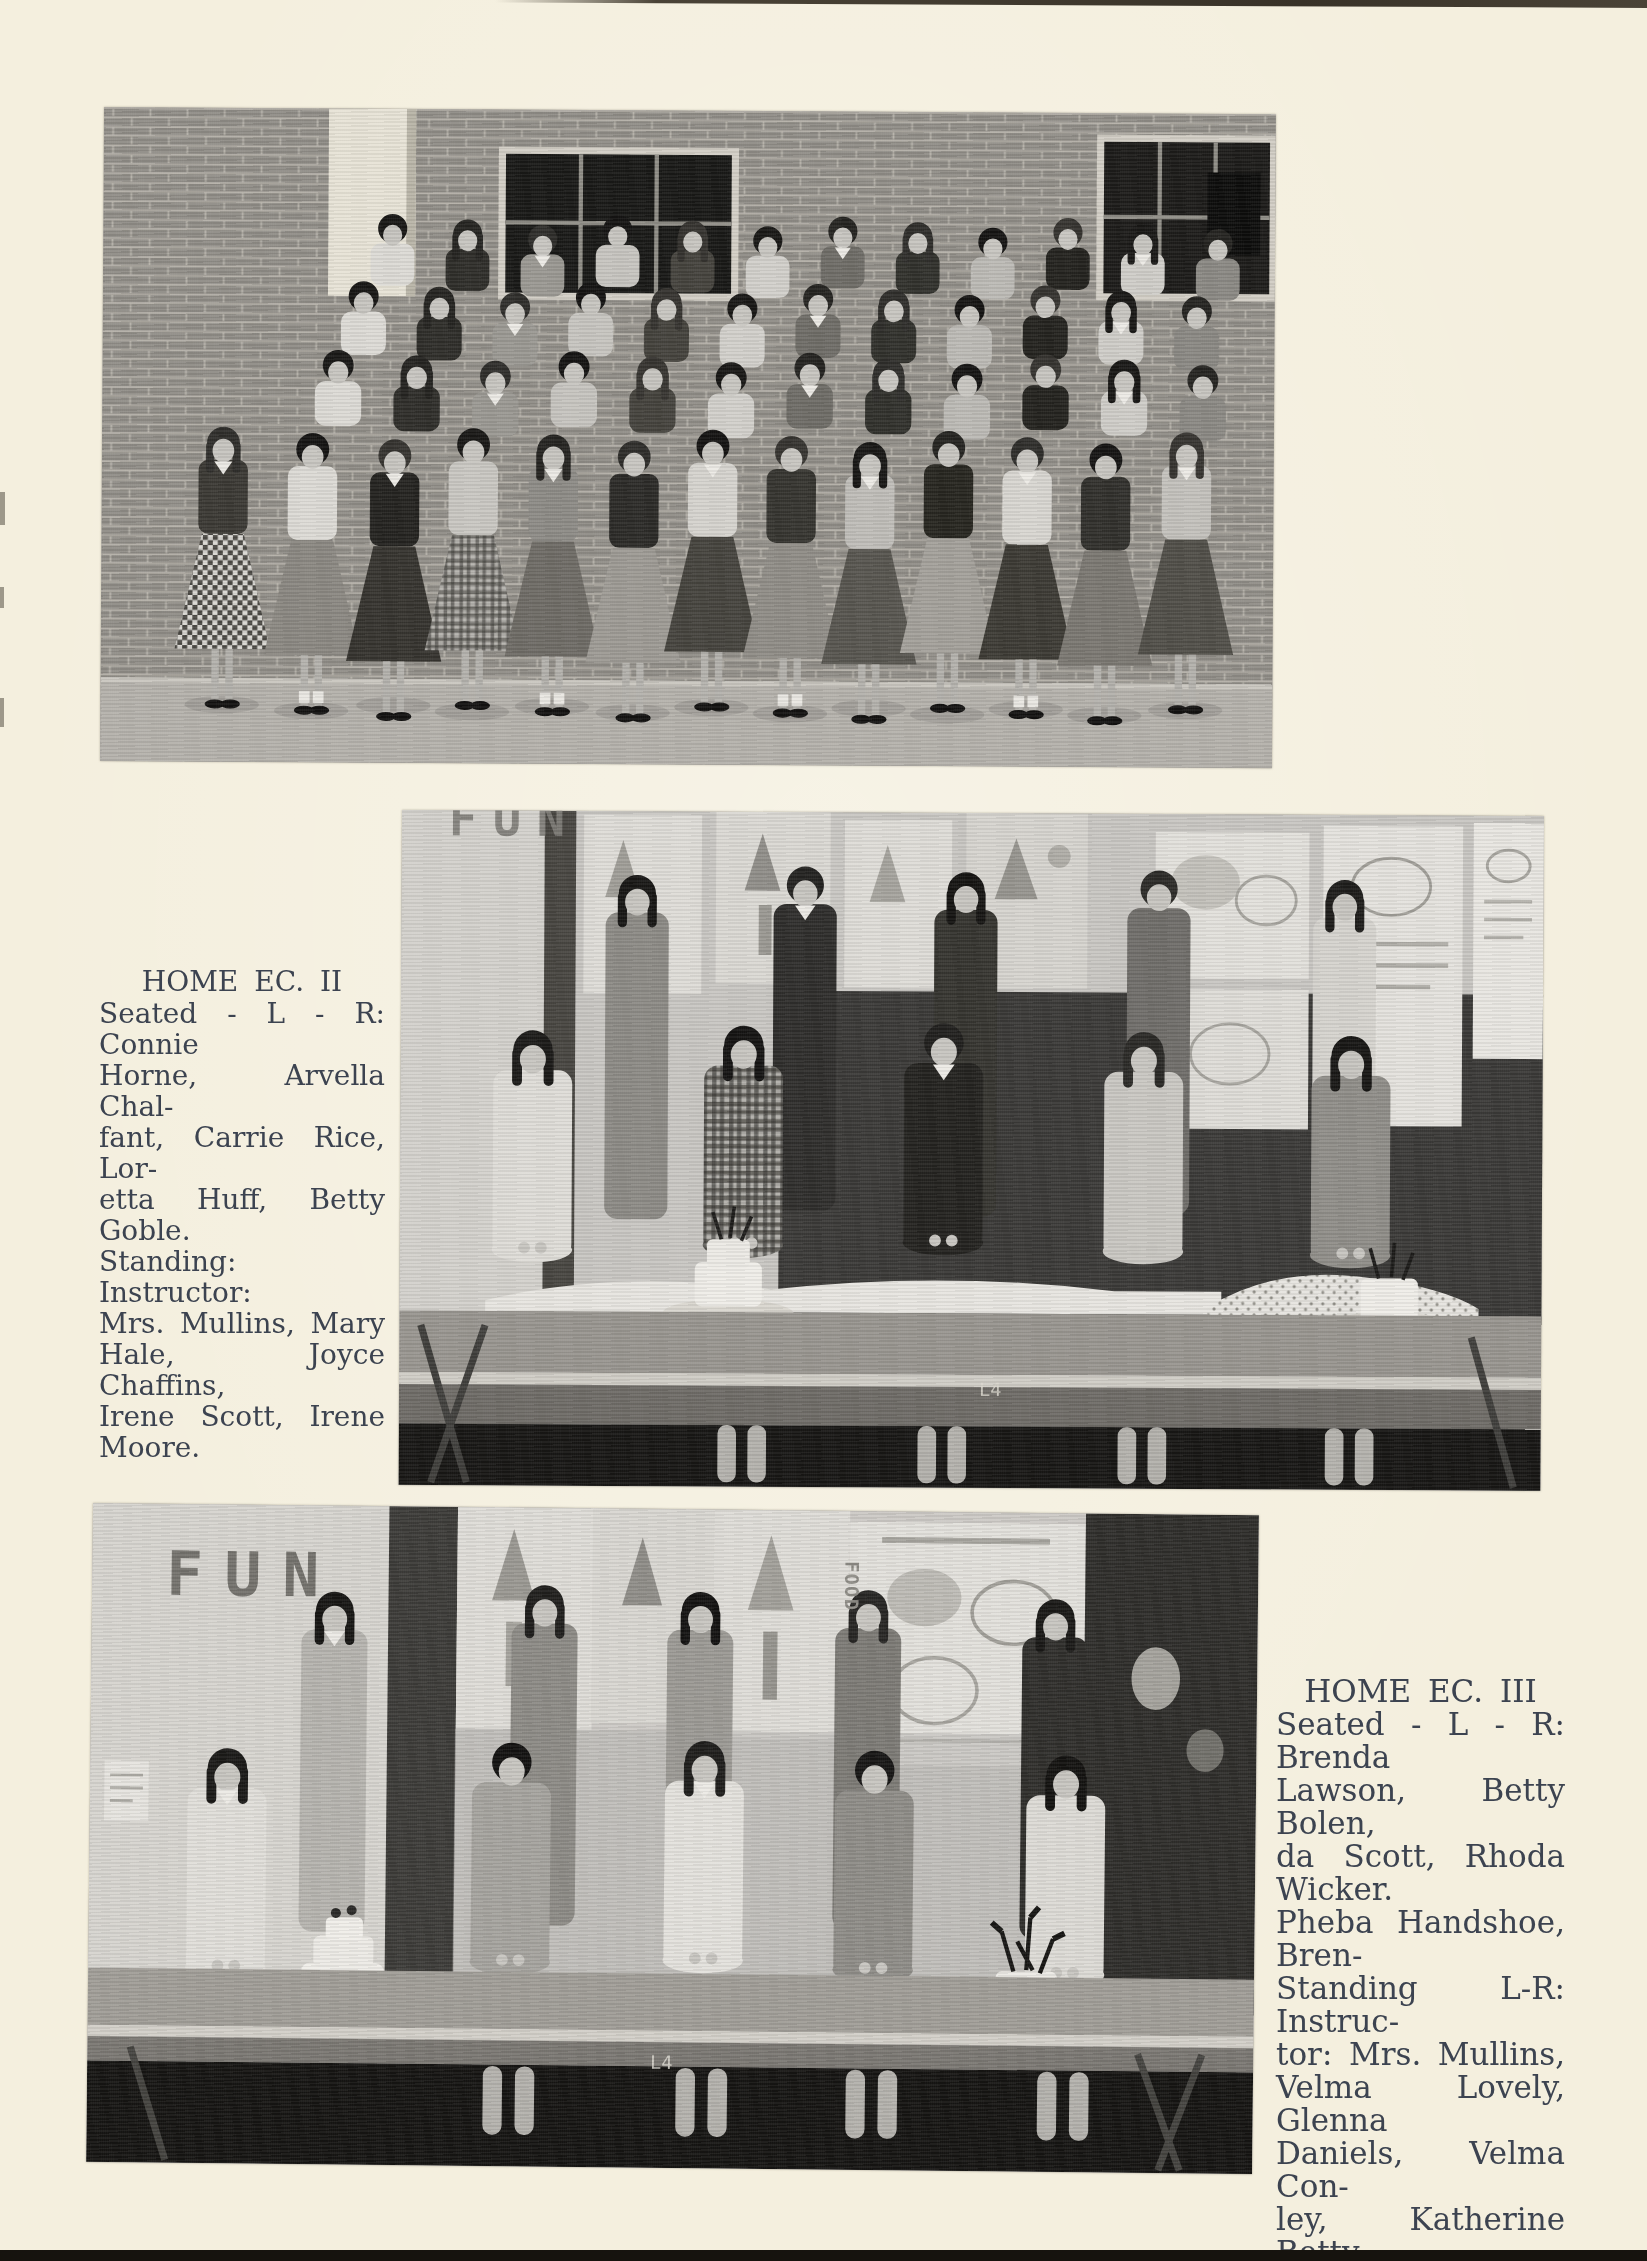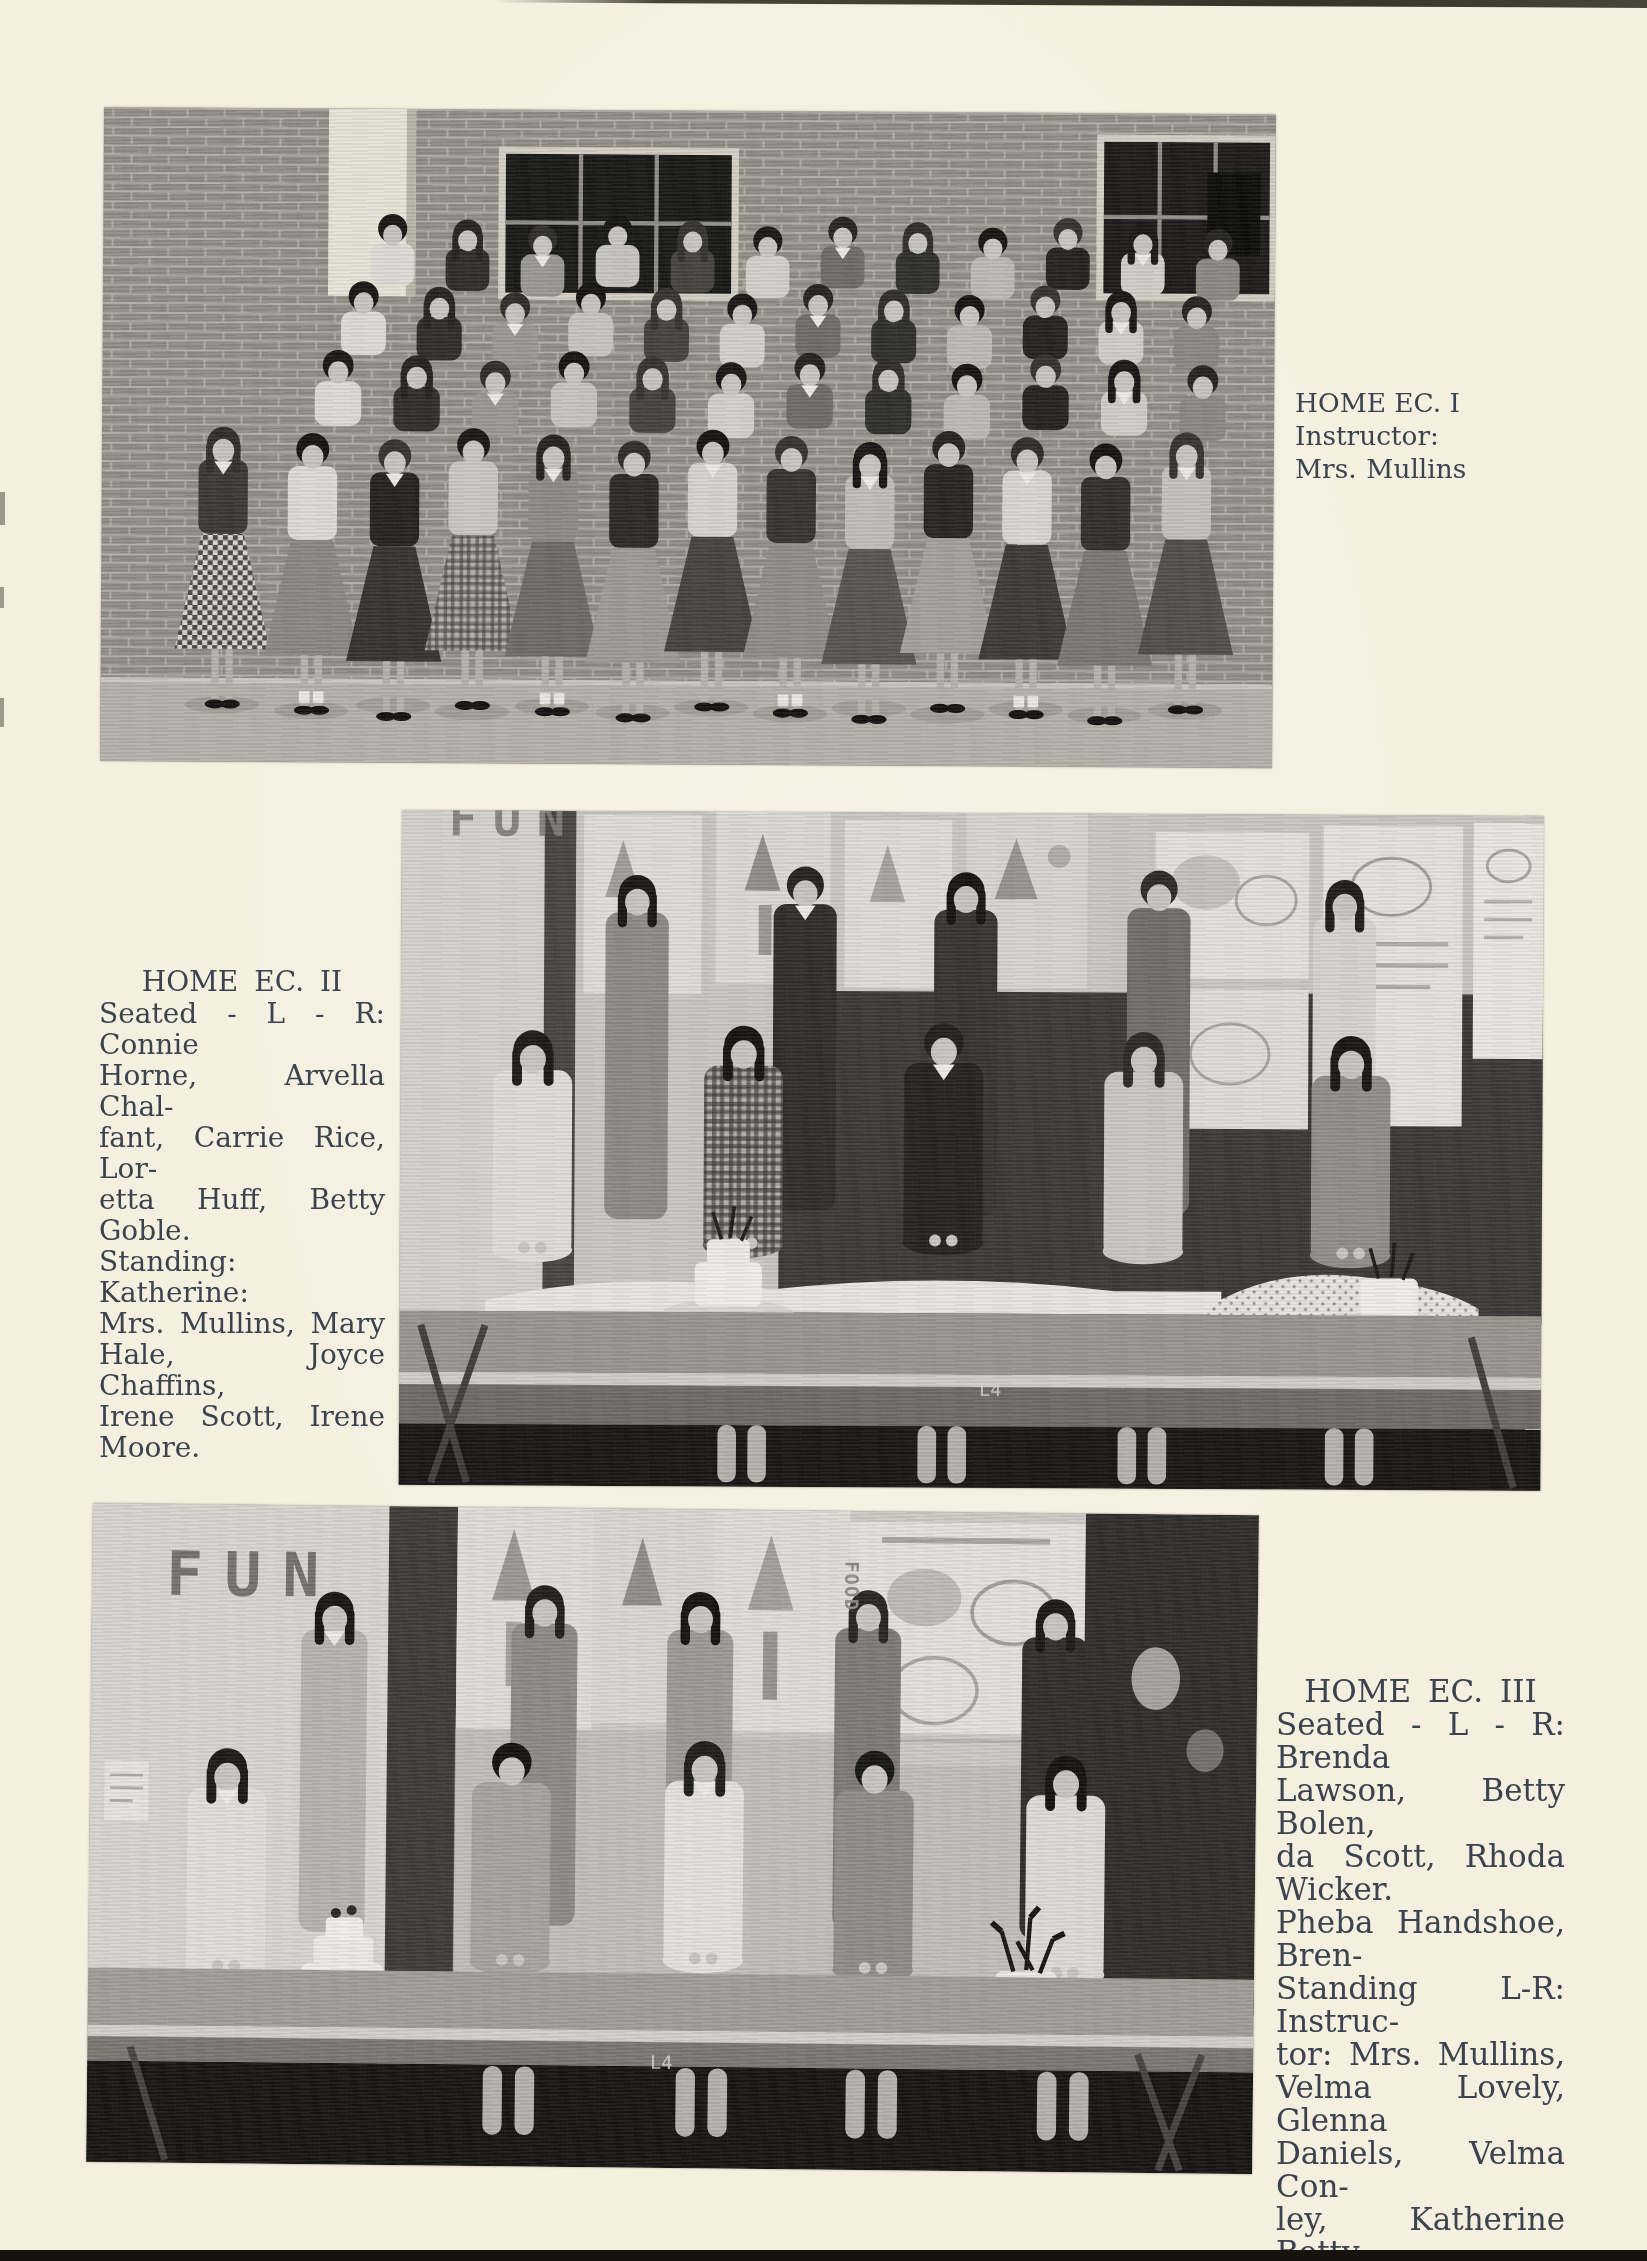--- a/index.html
+++ b/index.html
@@ -471,27 +471,20 @@
             <circle cx="0" cy="-2.76" r="23" fill="#35332f"></circle>
             <rect x="-24.150000000000002" y="-4.6000000000000005" width="11.5" height="43.699999999999996" rx="5.75" fill="#35332f"></rect>
             <rect x="12.65" y="-4.6000000000000005" width="11.5" height="43.699999999999996" rx="5.75" fill="#35332f"></rect>
             <ellipse cx="0" cy="7.82" rx="15.180000000000001" ry="16.56" fill="#c7c5c0"></ellipse>
             <path d="M-12.649999999999999,22.7 h25.299999999999997 l-12.649999999999999,18.4 z" fill="#eceae5"></path>
           </g>
 </svg>
       </div>
   </figure>
 
-  <div class="caption" id="caption1">
-    <div class="cap-title">HOME EC. I</div>
-    <div class="cap-lines">
-        <div class="cap-line">Instructor:</div>
-        <div class="cap-line">Mrs. Mullins</div>
-      </div>
-  </div>
 
   <figure class="photo" id="photo2" style="margin:0">
     <div id="p2scene">
         <svg viewBox="0 0 1598 944" width="1142" height="675" xmlns="http://www.w3.org/2000/svg">
 <defs>
  <pattern id="plaid2" width="24" height="24" patternUnits="userSpaceOnUse">
    <rect width="24" height="24" fill="#b0aea9"></rect>
    <path d="M0 7 H24 M0 18 H24" stroke="#4a4843" stroke-width="6" opacity=".75"></path>
    <path d="M7 0 V24 M18 0 V24" stroke="#34332f" stroke-width="6" opacity=".6"></path>
  </pattern>
@@ -631,21 +624,21 @@
     <div class="table-mark" id="tm2">L4</div>
   </figure>
 
   <div class="caption" id="caption2">
     <div class="cap-title">HOME EC. II</div>
     <div class="cap-lines">
         <div class="cap-line">Seated - L - R: Connie</div>
         <div class="cap-line">Horne, Arvella Chal-</div>
         <div class="cap-line">fant, Carrie Rice, Lor-</div>
         <div class="cap-line">etta Huff, Betty Goble.</div>
-        <div class="cap-line">Standing: Katherine:</div>
+        <div class="cap-line">Standing: Instructor:</div>
         <div class="cap-line">Mrs. Mullins, Mary</div>
         <div class="cap-line">Hale, Joyce Chaffins,</div>
         <div class="cap-line">Irene Scott, Irene</div>
         <div class="cap-line">Moore.</div>
       </div>
   </div>
 
   <figure class="photo" id="photo3" style="margin:0">
     <div id="p3scene">
         <svg viewBox="0 0 1632 922" width="1166" height="659" xmlns="http://www.w3.org/2000/svg">

